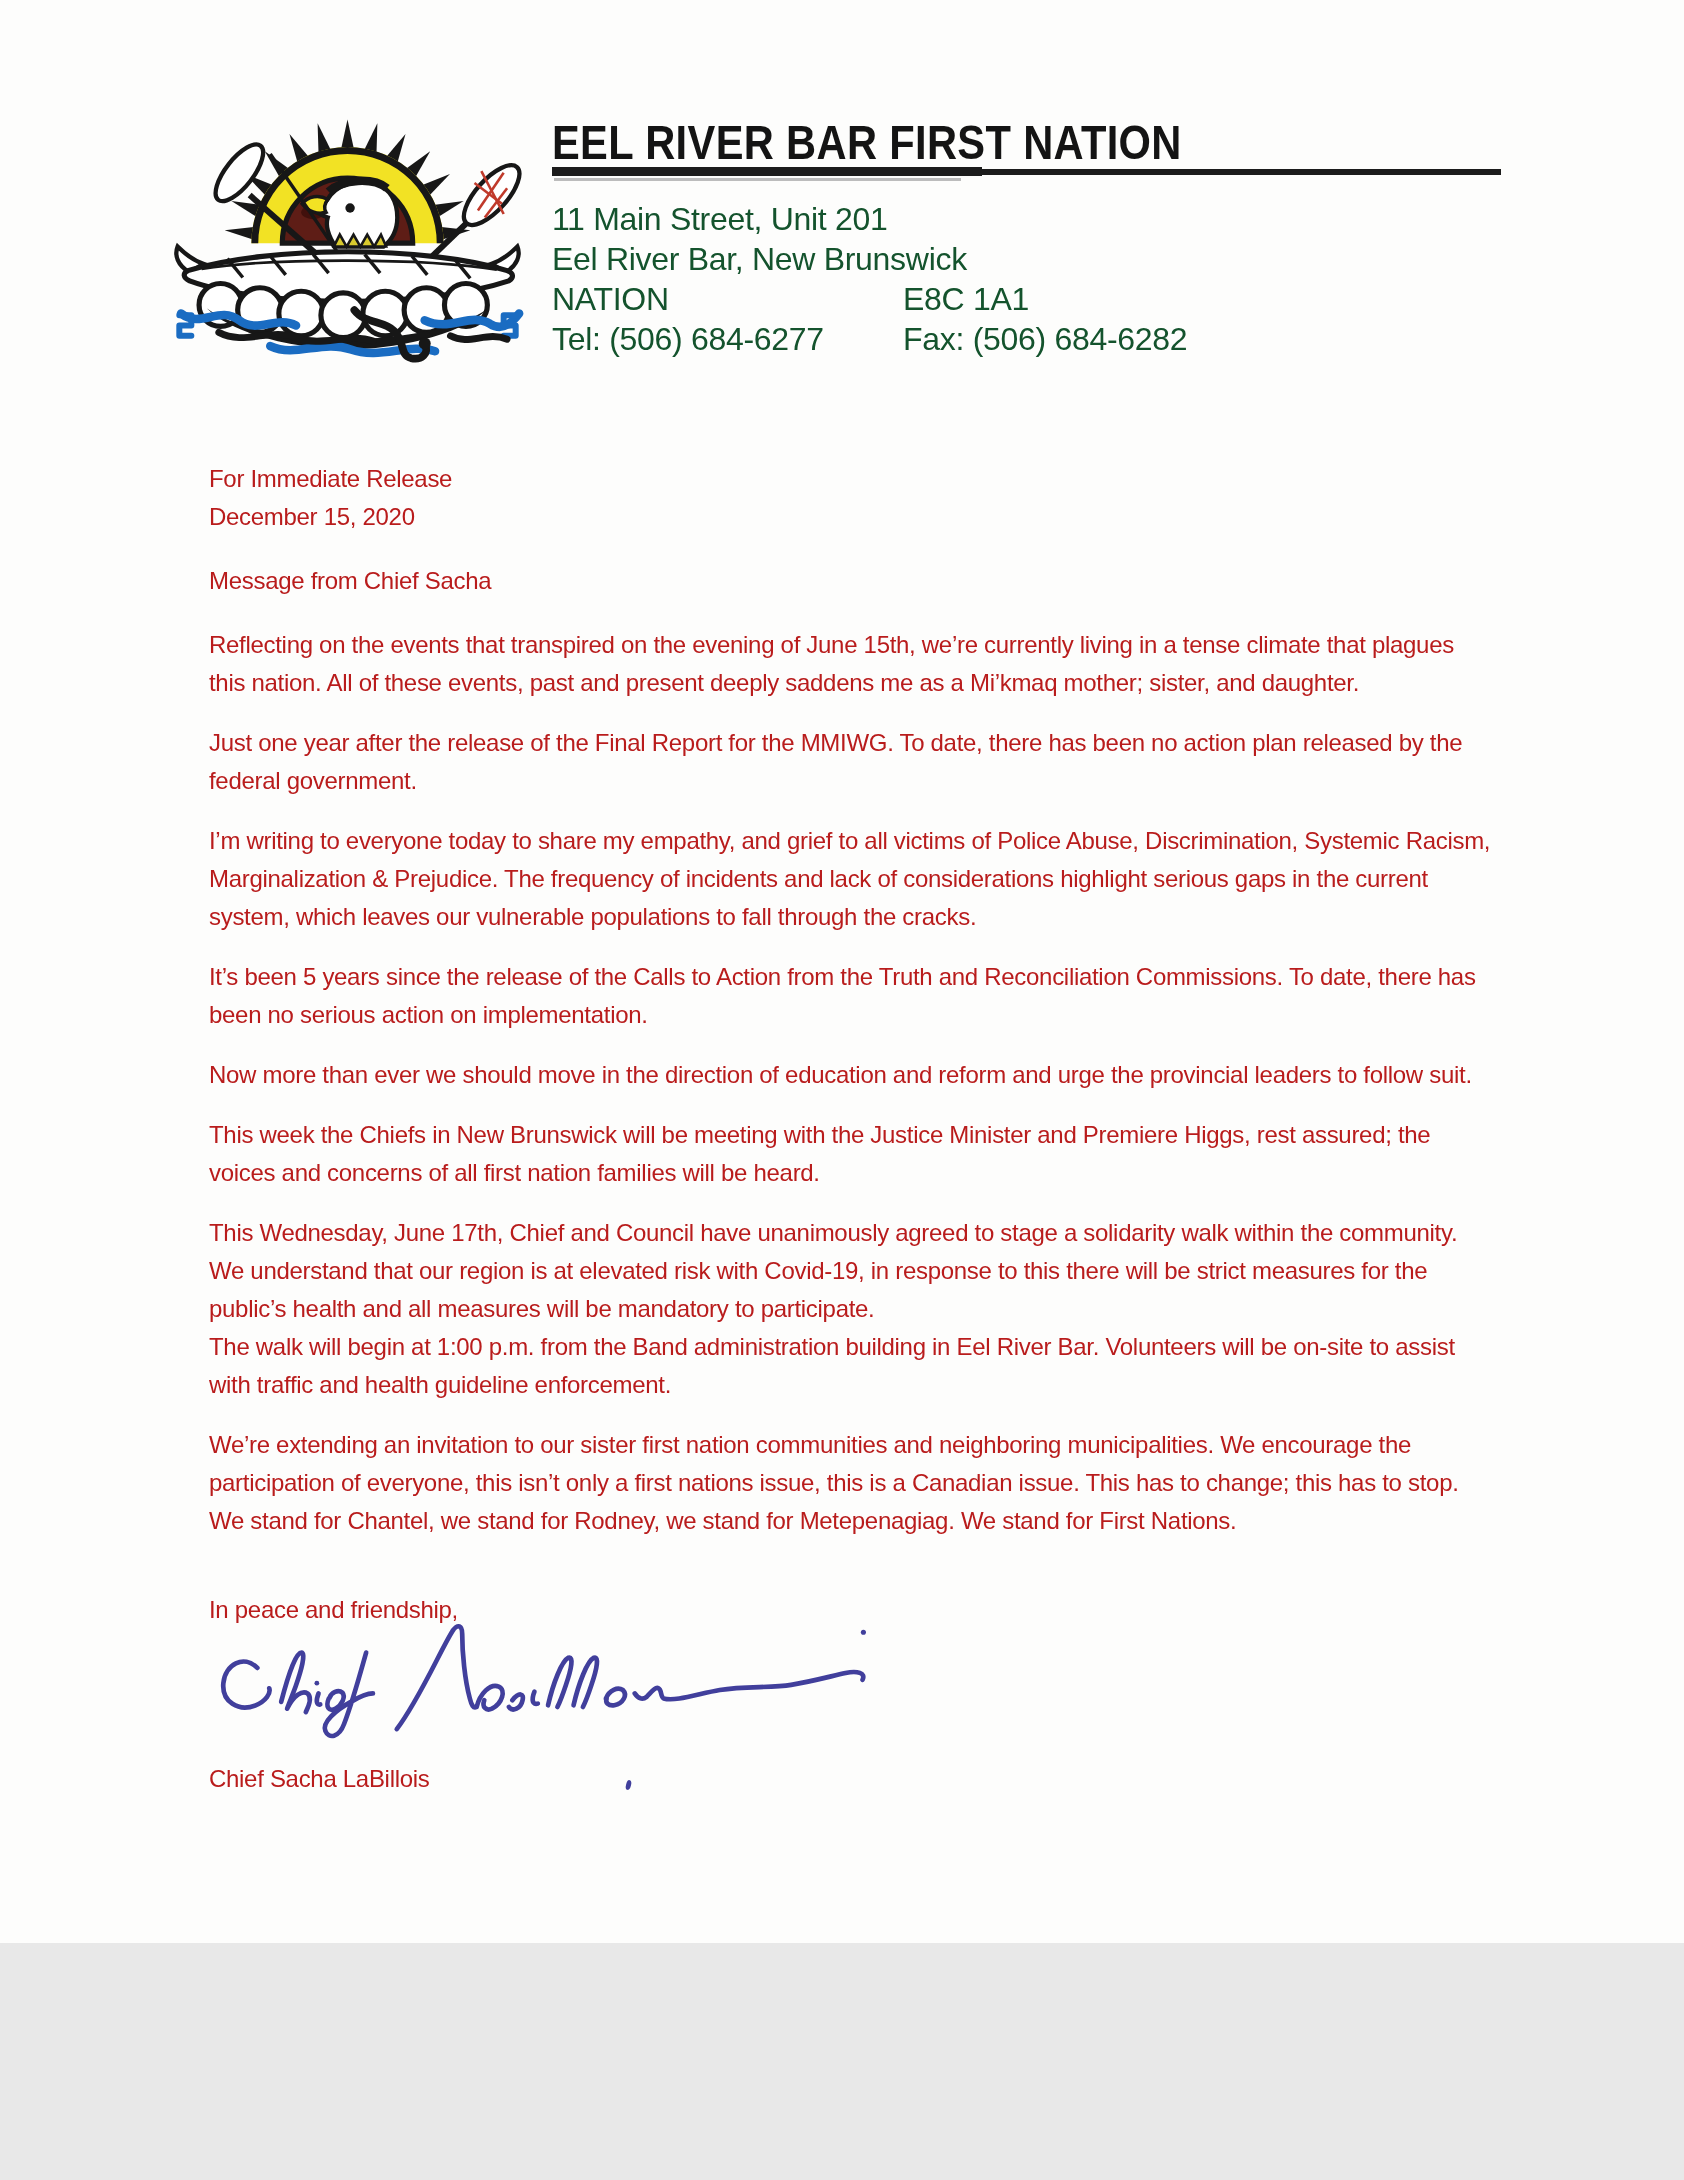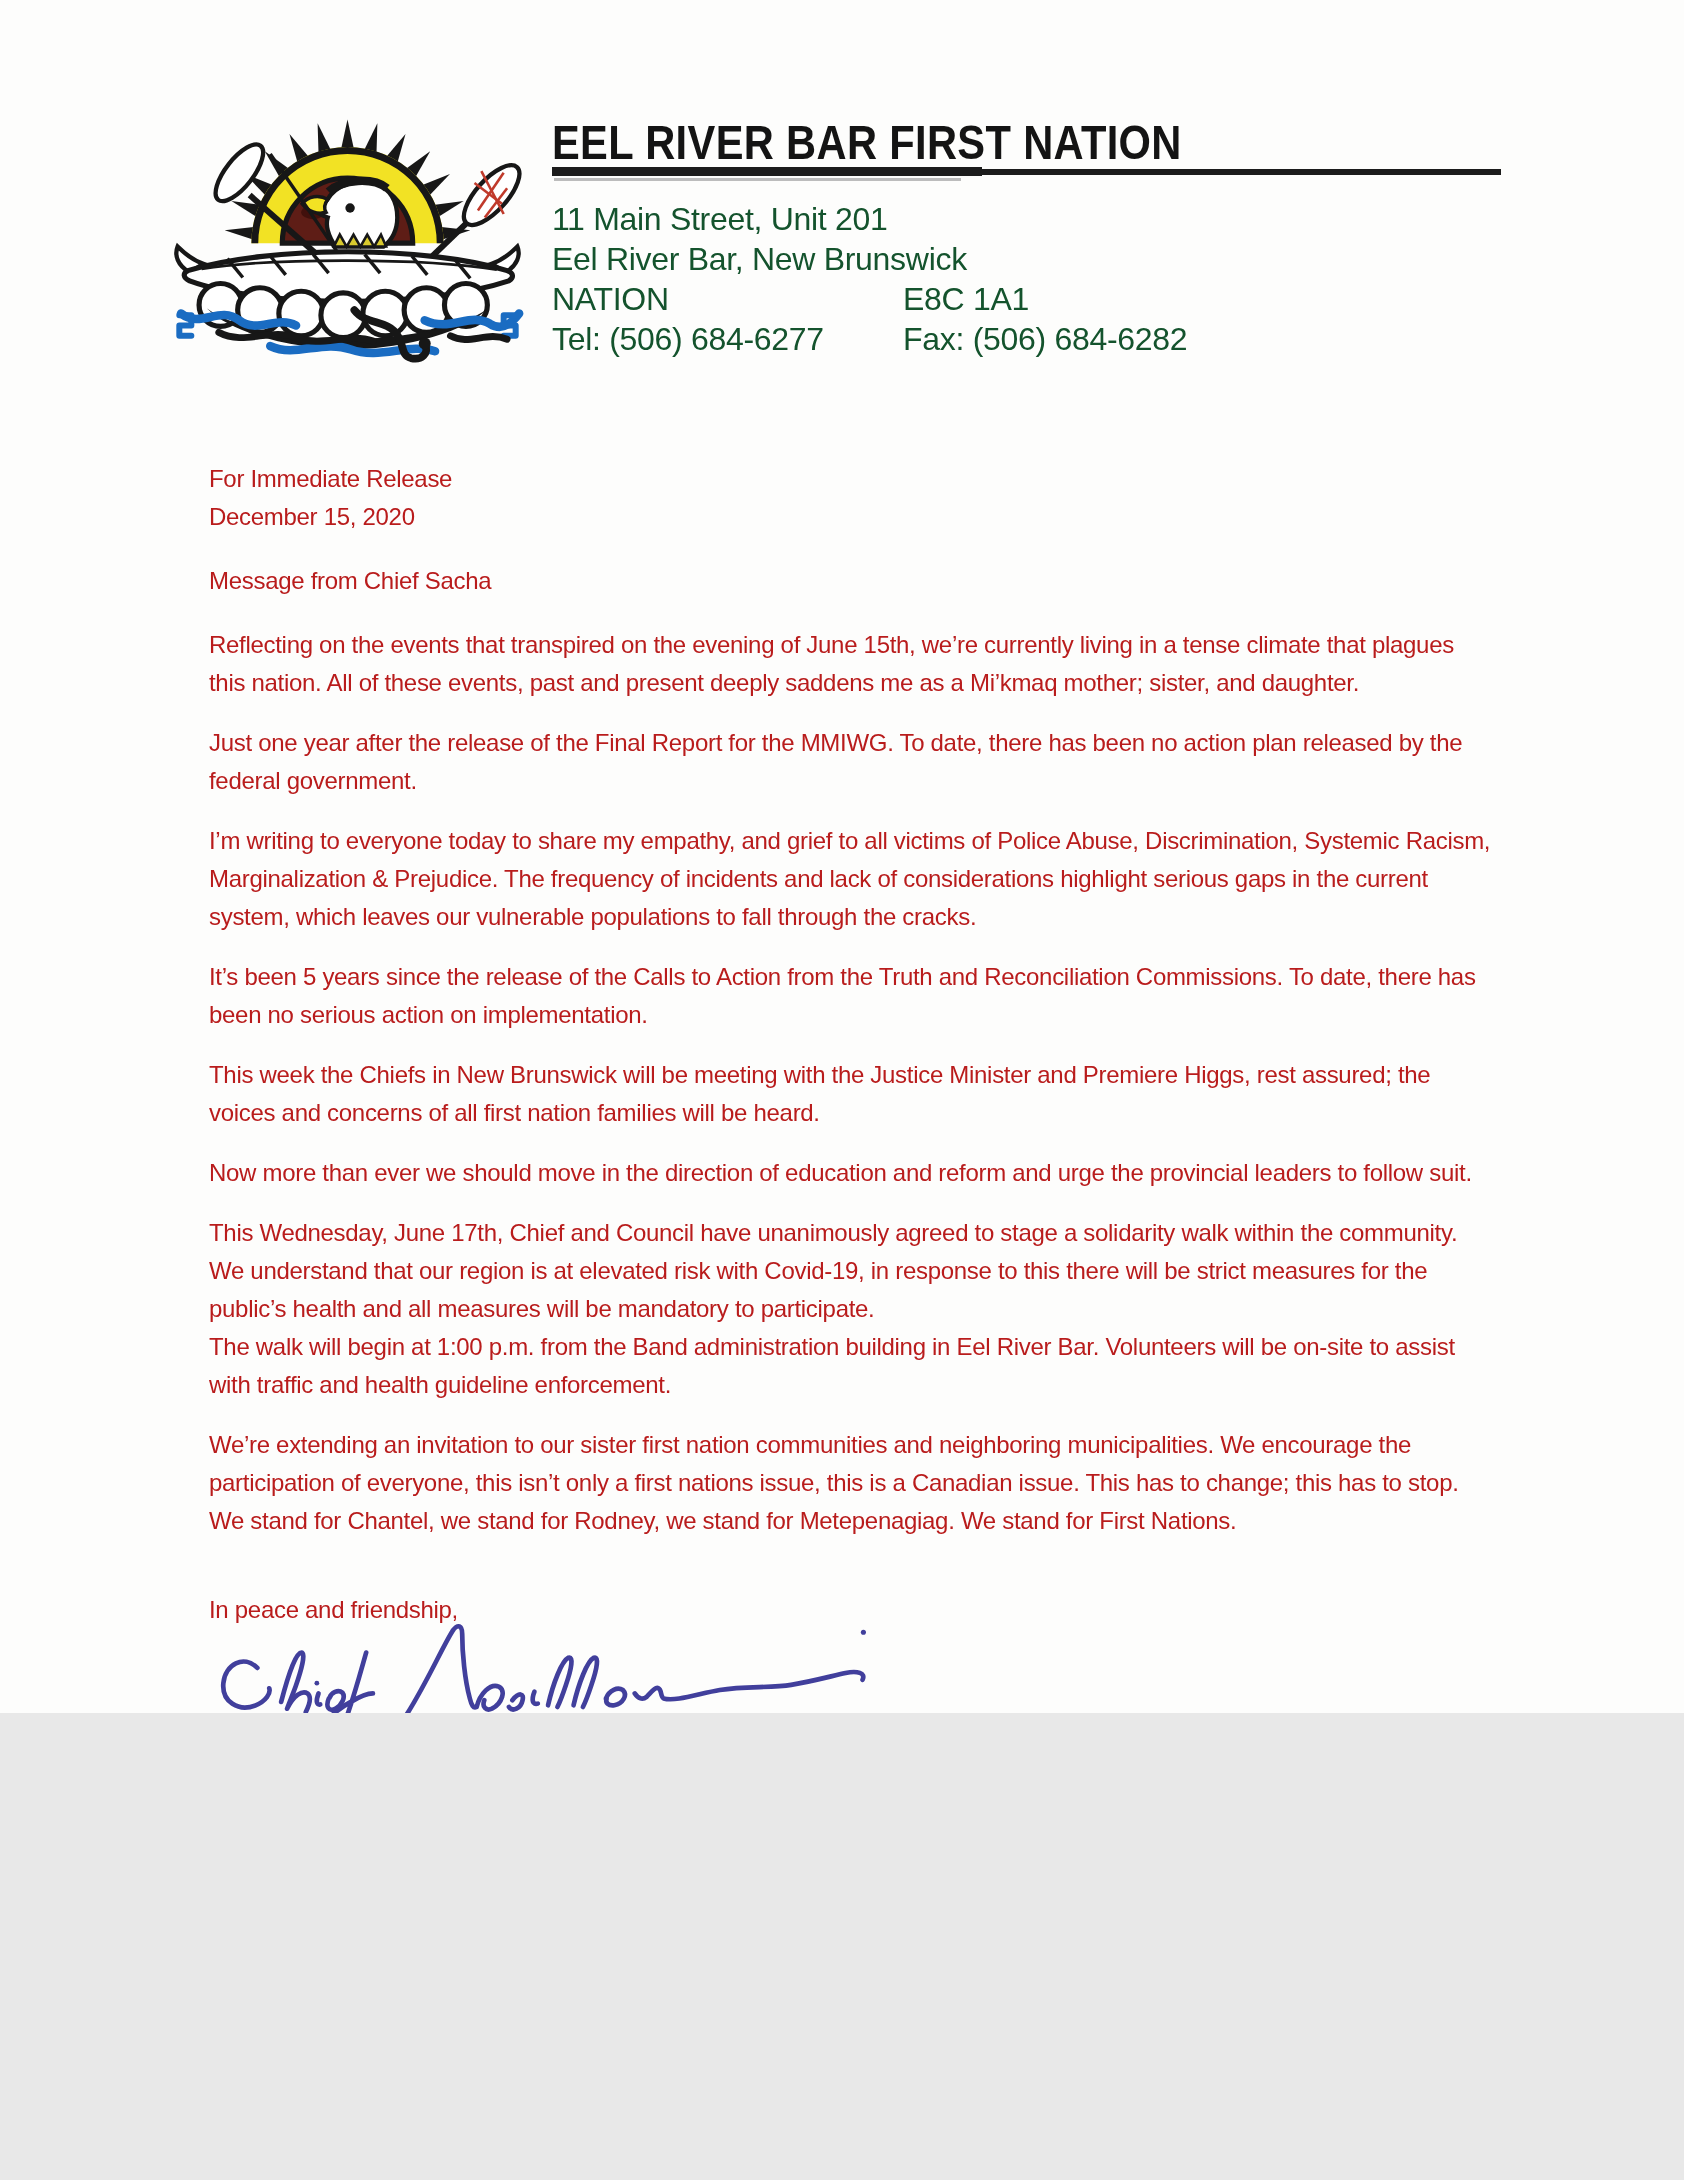--- a/index.html
+++ b/index.html
@@ -1,20 +1,20 @@
 <!DOCTYPE html>
 <html style="font-size:13.6px"><head>
 <meta charset="utf-8">
 <style>
   * { box-sizing: border-box; }
   html, body { margin: 0; padding: 0; background: #e8e8e8; }
   .page {
     position: relative;
     width: 1685px;
-    height: 1713px;
+    height: 1943px;
     margin: 0 auto;
     background: #fdfdfc;
     overflow: hidden;
     font-family: "Liberation Sans", sans-serif;
     color: #1d1d1d;
   }
 
   
   .logo-wrap {
     position: absolute;
@@ -247,22 +247,22 @@
   <main class="letter-body">
     <p class="meta">For Immediate Release</p>
     <p class="meta">December 15, 2020</p>
     <p class="subject">Message from Chief Sacha</p>
 
     <div class="paragraphs">
         <p class="para">Reflecting on the events that transpired on the evening of June 15th, we’re currently living in a tense climate that plagues this nation. All of these events, past and present deeply saddens me as a Mi’kmaq mother; sister, and daughter.</p>
         <p class="para">Just one year after the release of the Final Report for the MMIWG. To date, there has been no action plan released by the federal government.</p>
         <p class="para">I’m writing to everyone today to share my empathy, and grief to all victims of Police Abuse, Discrimination, Systemic Racism, Marginalization &amp; Prejudice. The frequency of incidents and lack of considerations highlight serious gaps in the current system, which leaves our vulnerable populations to fall through the cracks.</p>
         <p class="para">It’s been 5 years since the release of the Calls to Action from the Truth and Reconciliation Commissions. To date, there has been no serious action on implementation.</p>
+        <p class="para">Now more than ever we should move in the direction of education and reform and urge the provincial leaders to follow suit.</p>
         <p class="para">This week the Chiefs in New Brunswick will be meeting with the Justice Minister and Premiere Higgs, rest assured; the voices and concerns of all first nation families will be heard.</p>
-        <p class="para">Now more than ever we should move in the direction of education and reform and urge the provincial leaders to follow suit.</p>
         <p class="para">This Wednesday, June 17th, Chief and Council have unanimously agreed to stage a solidarity walk within the community. We understand that our region is at elevated risk with Covid-19, in response to this there will be strict measures for the public’s health and all measures will be mandatory to participate.
 The walk will begin at 1:00 p.m. from the Band administration building in Eel River Bar. Volunteers will be on-site to assist with traffic and health guideline enforcement.</p>
         <p class="para">We’re extending an invitation to our sister first nation communities and neighboring municipalities. We encourage the participation of everyone, this isn’t only a first nations issue, this is a Canadian issue. This has to change; this has to stop. We stand for Chantel, we stand for Rodney, we stand for Metepenagiag. We stand for First Nations.</p>
       </div>
 
     <p class="closing">In peace and friendship,</p>
 
     <div class="signature-block">
       <svg class="signature-svg" viewBox="0 0 810 160" xmlns="http://www.w3.org/2000/svg">
         <g fill="none" stroke="#413f9c" stroke-width="5.5" stroke-linecap="round" stroke-linejoin="round">

